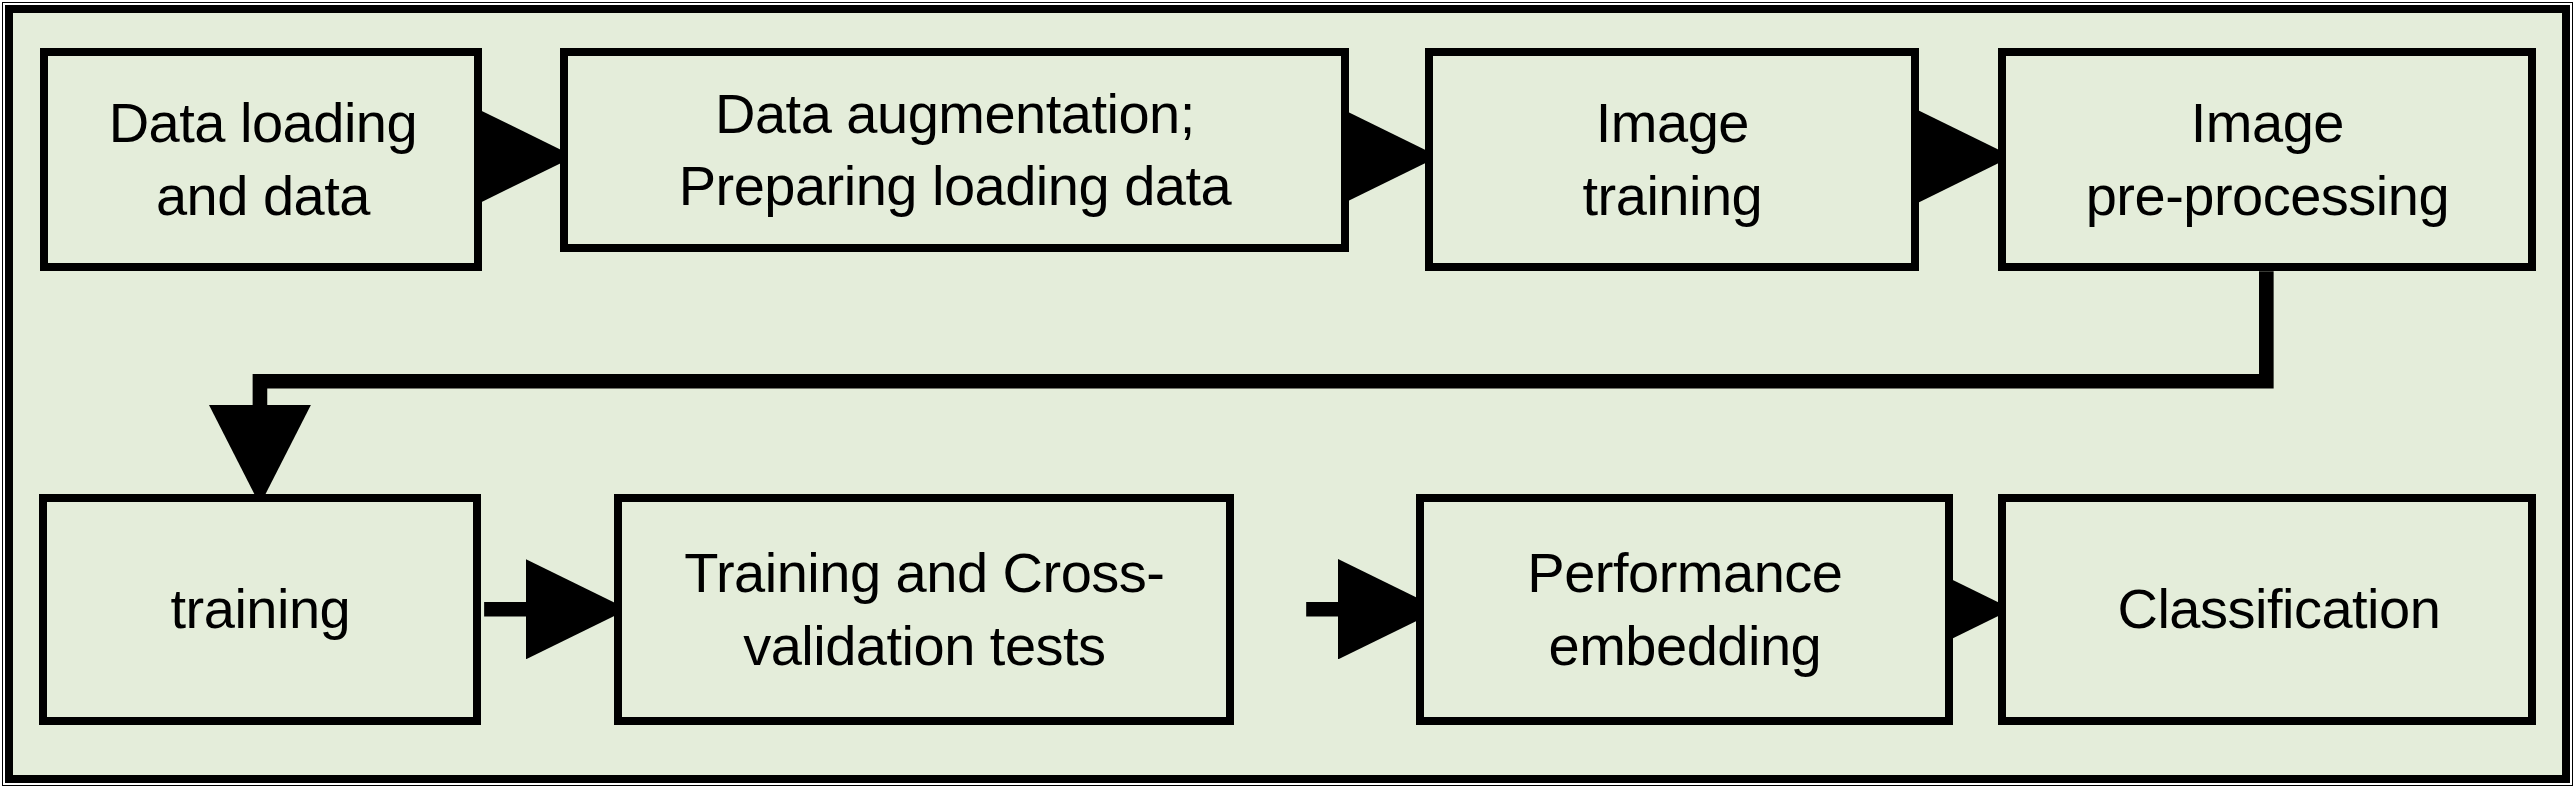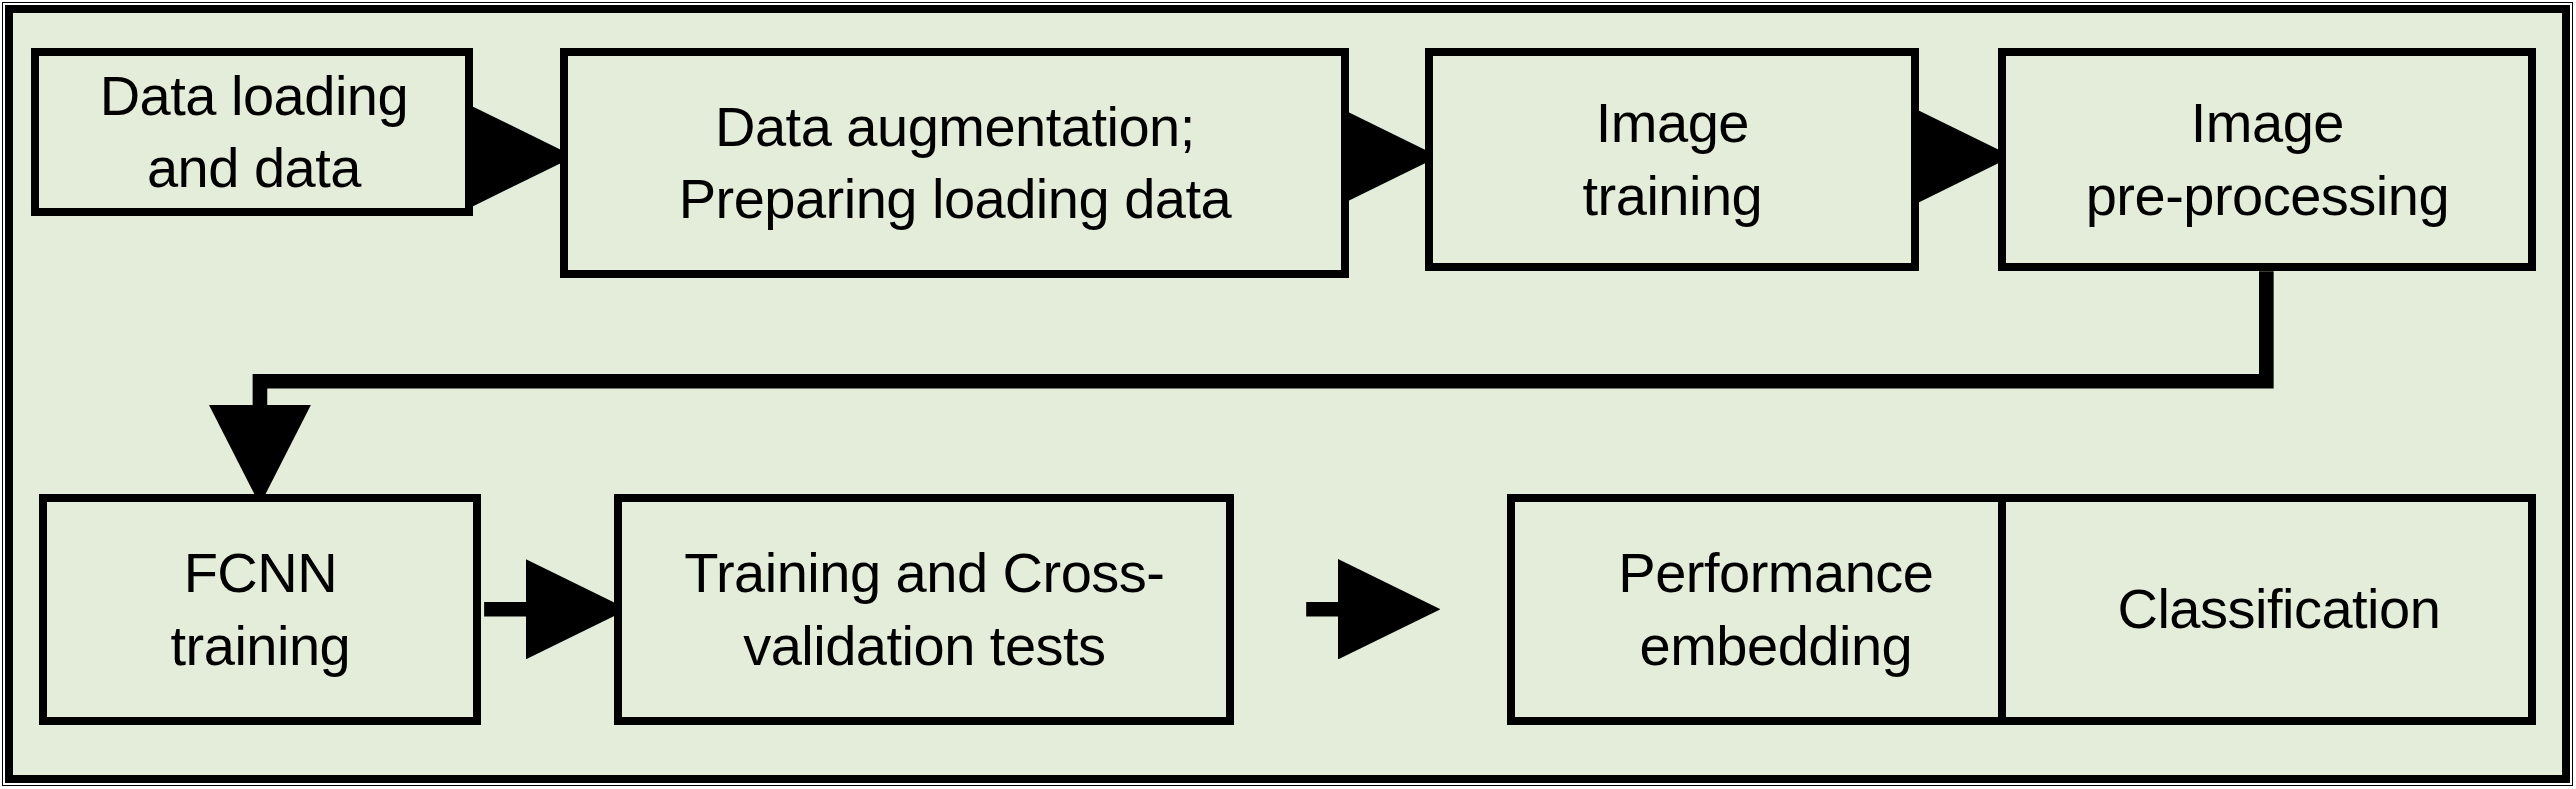--- a/index.html
+++ b/index.html
@@ -96,51 +96,50 @@
 
       <path d="M1387,162 L1387,231 L152,231 L152,296" fill="none" stroke="#000000" stroke-width="9" marker-end="url(#ah)"></path>
 
       <line x1="290" y1="374" x2="366" y2="374" stroke="#000000" stroke-width="9" marker-end="url(#ah)"></line>
 
       <line x1="796" y1="374" x2="866" y2="374" stroke="#000000" stroke-width="9" marker-end="url(#ah)"></line>
 
       <line x1="1165" y1="374" x2="1218" y2="374" stroke="#000000" stroke-width="9" marker-end="url(#ah)"></line>
     </svg>
 
-    <div class="node row-top" id="node-data-loading" style="left: 18px; top: 35px; width: 442px; height: 168px; padding-left: 12px;">
+    <div class="node row-top" id="node-data-loading" style="left: 27px; top: 35px; width: 442px; height: 223px; padding-left: 12px;">
       <span class="line">Data loading</span>
       <span class="line">and data</span>
     </div>
 
-    <div class="node row-top" id="node-data-augmentation" style="left: 547px; top: 35px; width: 789px; height: 230px;">
+    <div class="node row-top" id="node-data-augmentation" style="left: 547px; top: 35px; width: 789px; height: 204px;">
       <span class="line">Data augmentation;</span>
       <span class="line">Preparing loading data</span>
     </div>
 
     <div class="node row-top" id="node-image-embedding" style="left: 1412px; top: 35px; width: 494px; height: 223px;">
       <span class="line">Image</span>
       <span class="line">training</span>
     </div>
 
     <div class="node row-top" id="node-image-preproc" style="left: 1985px; top: 35px; width: 538px; height: 223px;">
       <span class="line">Image</span>
       <span class="line">pre-processing</span>
     </div>
 
     <div class="node row-bottom" id="node-fcnn-setting" style="left: 26px; top: 481px; width: 442px; height: 231px;">
-      <span class="line">FCNN</span>
       <span class="line">training</span>
     </div>
 
     <div class="node row-bottom" id="node-training-cv" style="left: 601px; top: 481px; width: 620px; height: 231px;">
       <span class="line">Training and Cross-</span>
       <span class="line">validation tests</span>
     </div>
 
-    <div class="node row-bottom" id="node-performance-eval" style="left: 1494px; top: 481px; width: 537px; height: 231px;">
+    <div class="node row-bottom" id="node-performance-eval" style="left: 1403px; top: 481px; width: 537px; height: 231px;">
       <span class="line">Performance</span>
       <span class="line">embedding</span>
     </div>
 
     <div class="node row-bottom" id="node-classification" style="left: 1985px; top: 481px; width: 538px; height: 231px; padding-left: 32px;">
       <span class="line">Classification</span>
     </div>
 
   </div>
 </div>

